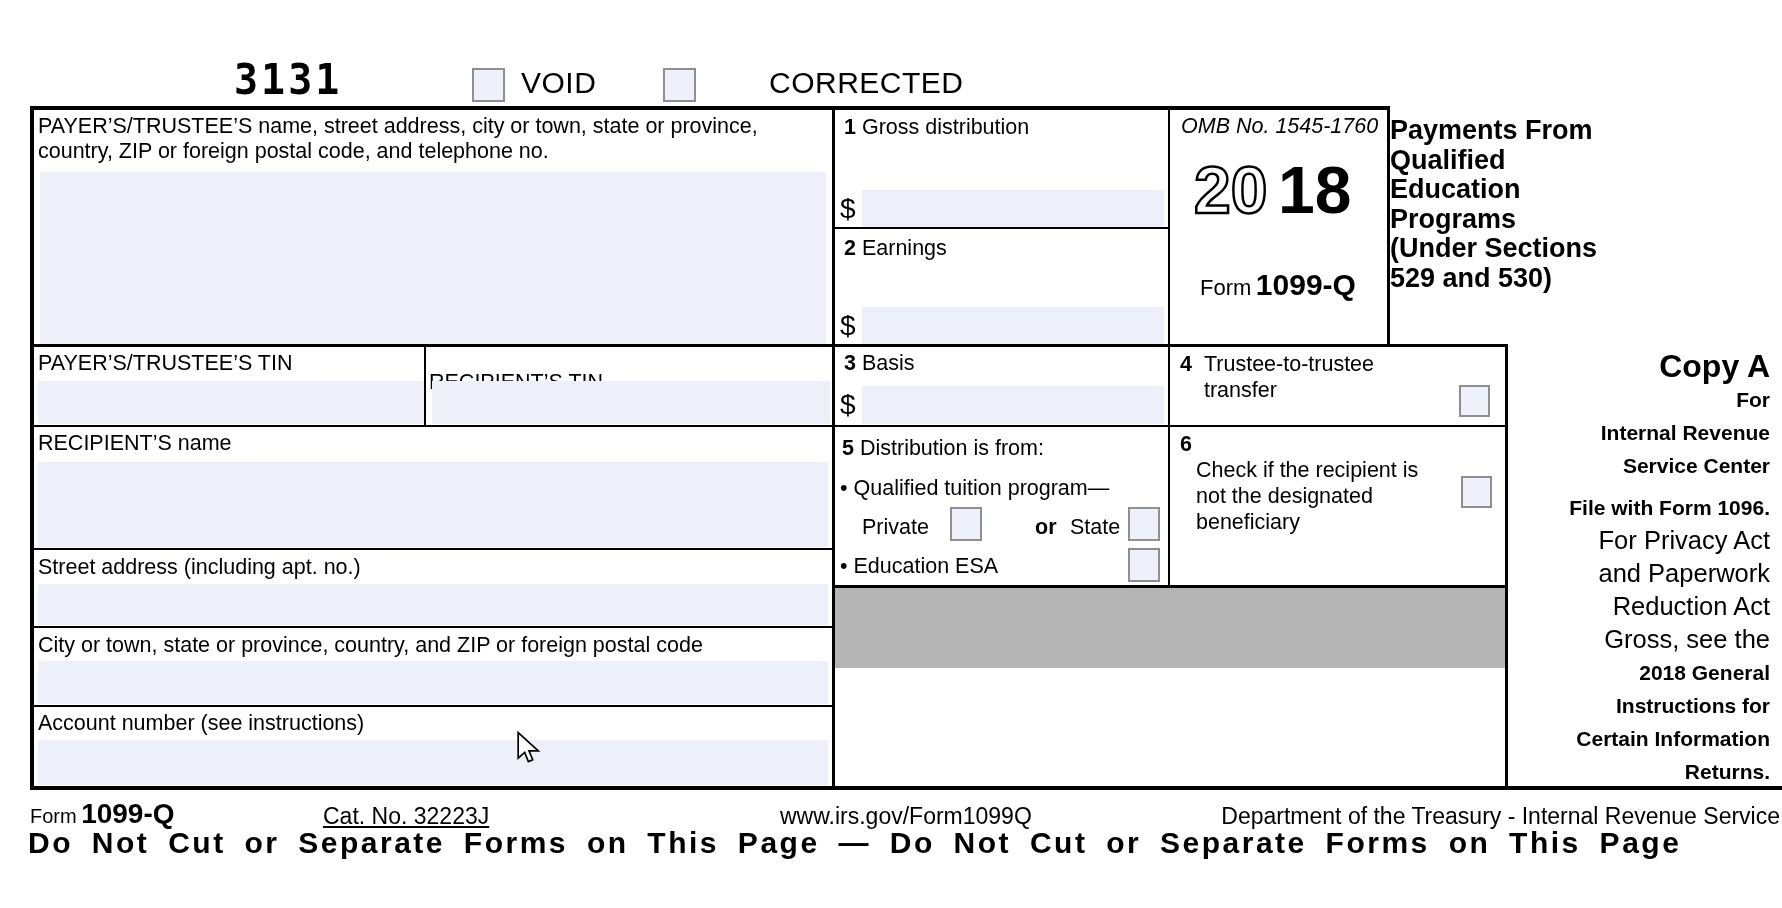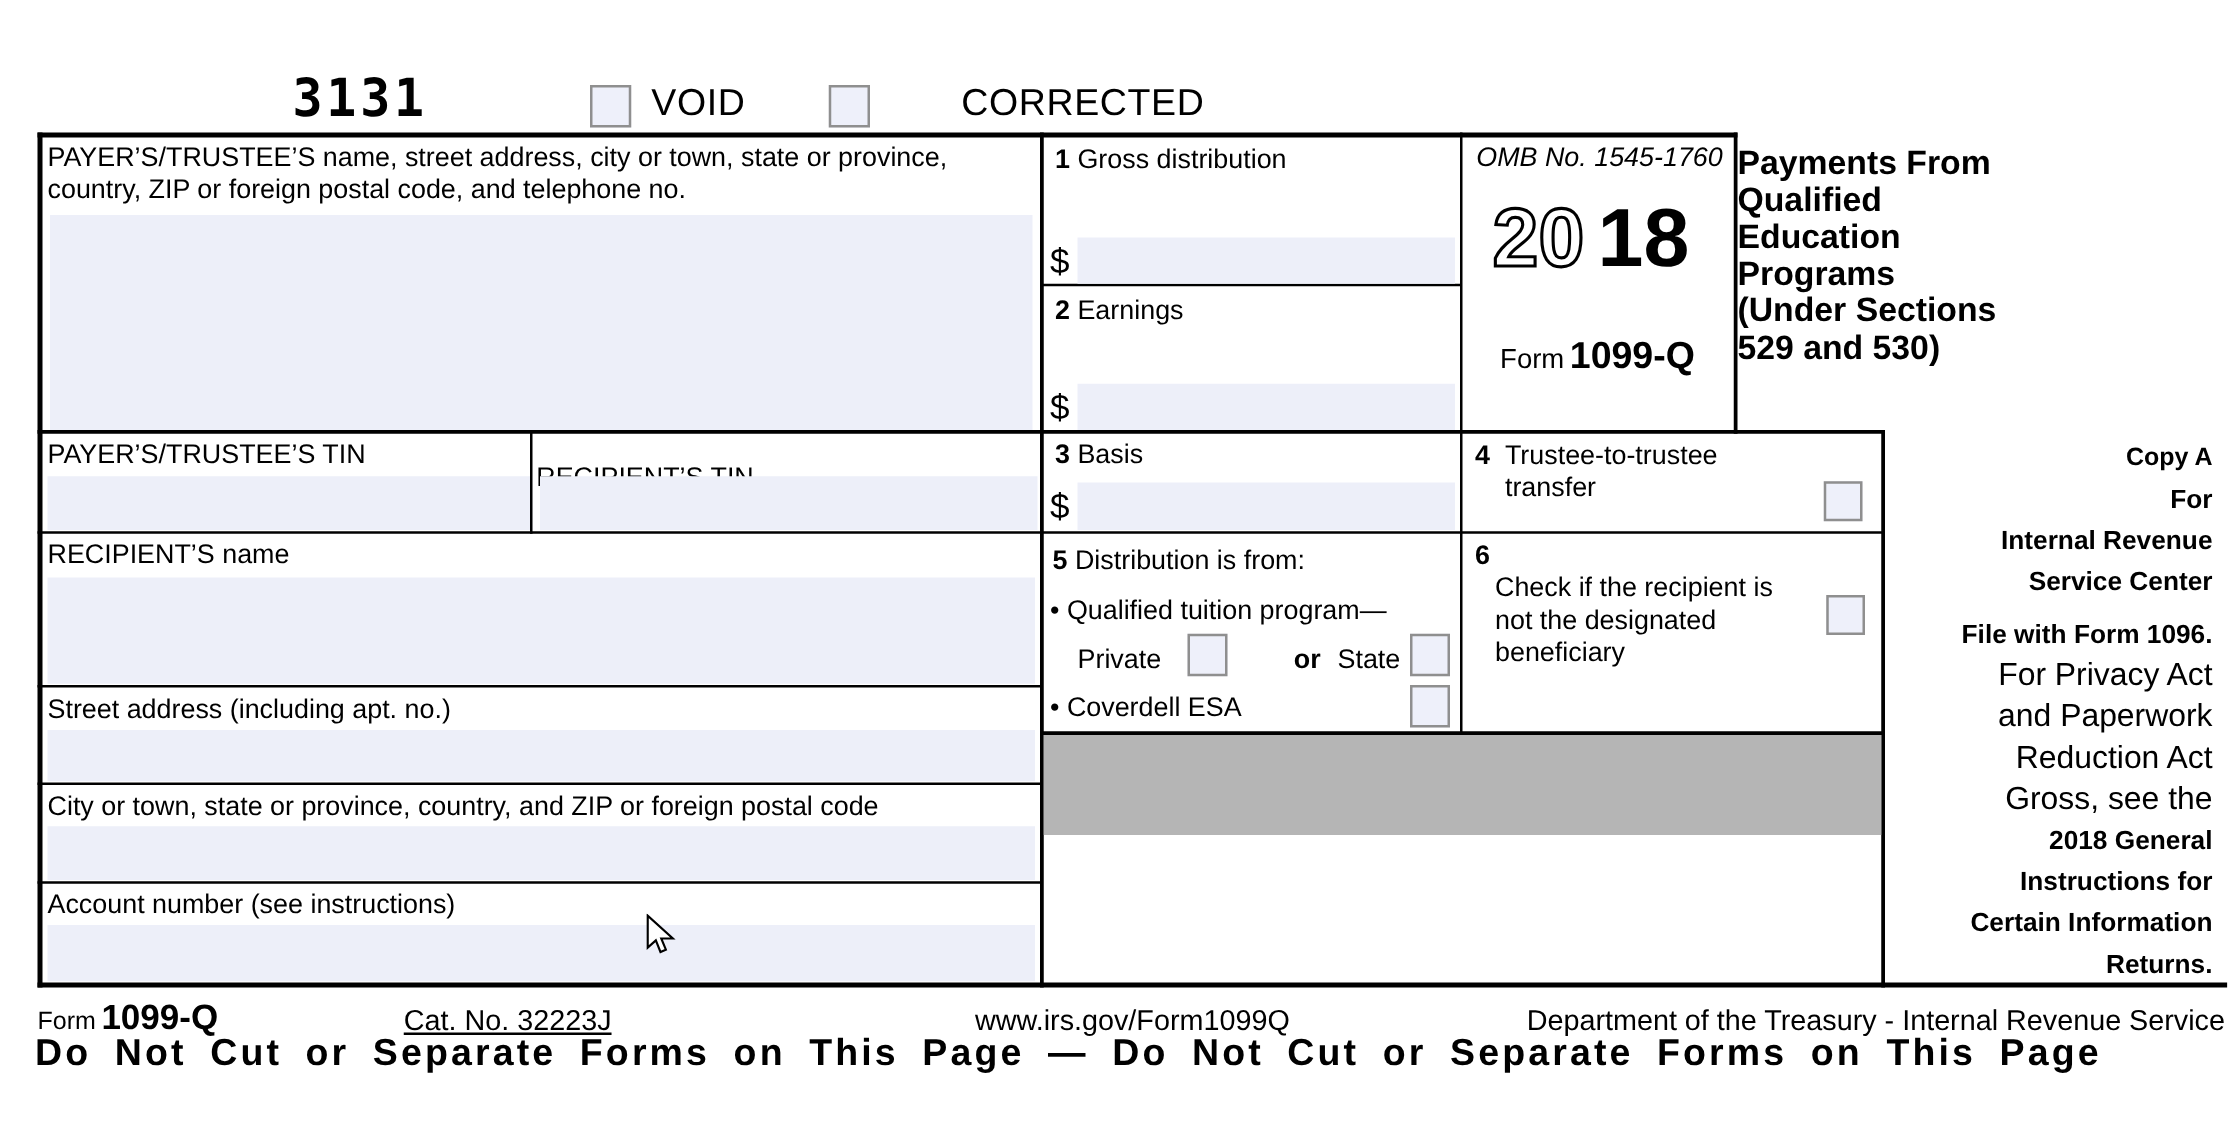--- a/index.html
+++ b/index.html
@@ -16,21 +16,21 @@
   .bnum { font-weight:bold; }
   .dollar { position:absolute; font-size:28px; }
   .hdrlbl { position:absolute; font-size:30px; letter-spacing:0.5px; }
   .printcode { position:absolute; font-family:"DejaVu Sans Mono", monospace;
     font-size:40px; font-weight:bold; letter-spacing:3px; transform:scaleY(1.05); }
   .titleblock { position:absolute; left:1390px; top:116px; width:380px;
     font-weight:bold; font-size:27px; line-height:29.5px; }
   .copyblock { position:absolute; left:1512px; top:350px; width:258px;
     text-align:right; font-size:25.5px; line-height:33px; }
   .copyblock .b { font-weight:bold; font-size:21px; }
-  .copyblock .copyA { font-size:20px; }
+  .copyblock .copyA { font-size:32px; }
   .copyblock .gap { margin-top:9px; }
   .ftsmall { position:absolute; font-size:23px; }
   .donotcut { position:absolute; left:28px; top:826px; width:1740px;
     font-size:30px; font-weight:bold; letter-spacing:2.5px; word-spacing:8px; white-space:nowrap; }
   .hang { display:inline-block; vertical-align:top; }
   .wrapbox { position:absolute; font-size:21.5px; line-height:26px; }
   .ombyear { position:absolute; }
 </style>
 </head>
 <body>
@@ -121,21 +121,21 @@
   <div class="lbl" style="left:842px; top:436px;">
     <span class="bnum">5</span>
     <span>Distribution is from:</span>
   </div>
   <div class="lbl" style="left:840px; top:476px;">• Qualified tuition program—</div>
   <div class="lbl" style="left:862px; top:515px;">Private</div>
   <div class="cb" style="left:950px; top:507px; width:32px; height:34px;"></div>
   <div class="lbl bnum" style="left:1035px; top:515px;">or</div>
   <div class="lbl" style="left:1070px; top:515px;">State</div>
   <div class="cb" style="left:1128px; top:507px; width:32px; height:34px;"></div>
-  <div class="lbl" style="left:840px; top:554px;">• Coverdell ESA</div>
+  <div class="lbl" style="left:840px; top:554px;">• Education ESA</div>
   <div class="cb" style="left:1128px; top:548px; width:32px; height:34px;"></div>
 
   <div class="wrapbox" style="left:1180px; top:431px; width:270px;">
     <span class="bnum hang">6</span>
     <span class="hang" style="width:240px; margin-left:16px;">Check if the recipient is not the designated beneficiary</span>
   </div>
   <div class="cb" style="left:1461px; top:476px; width:31px; height:32px;"></div>
 
   <div class="lbl" style="left:38px; top:555px;">Street address (including apt. no.)</div>
   <div class="field" style="left:38px; top:584px; width:790px; height:41px;"></div>

